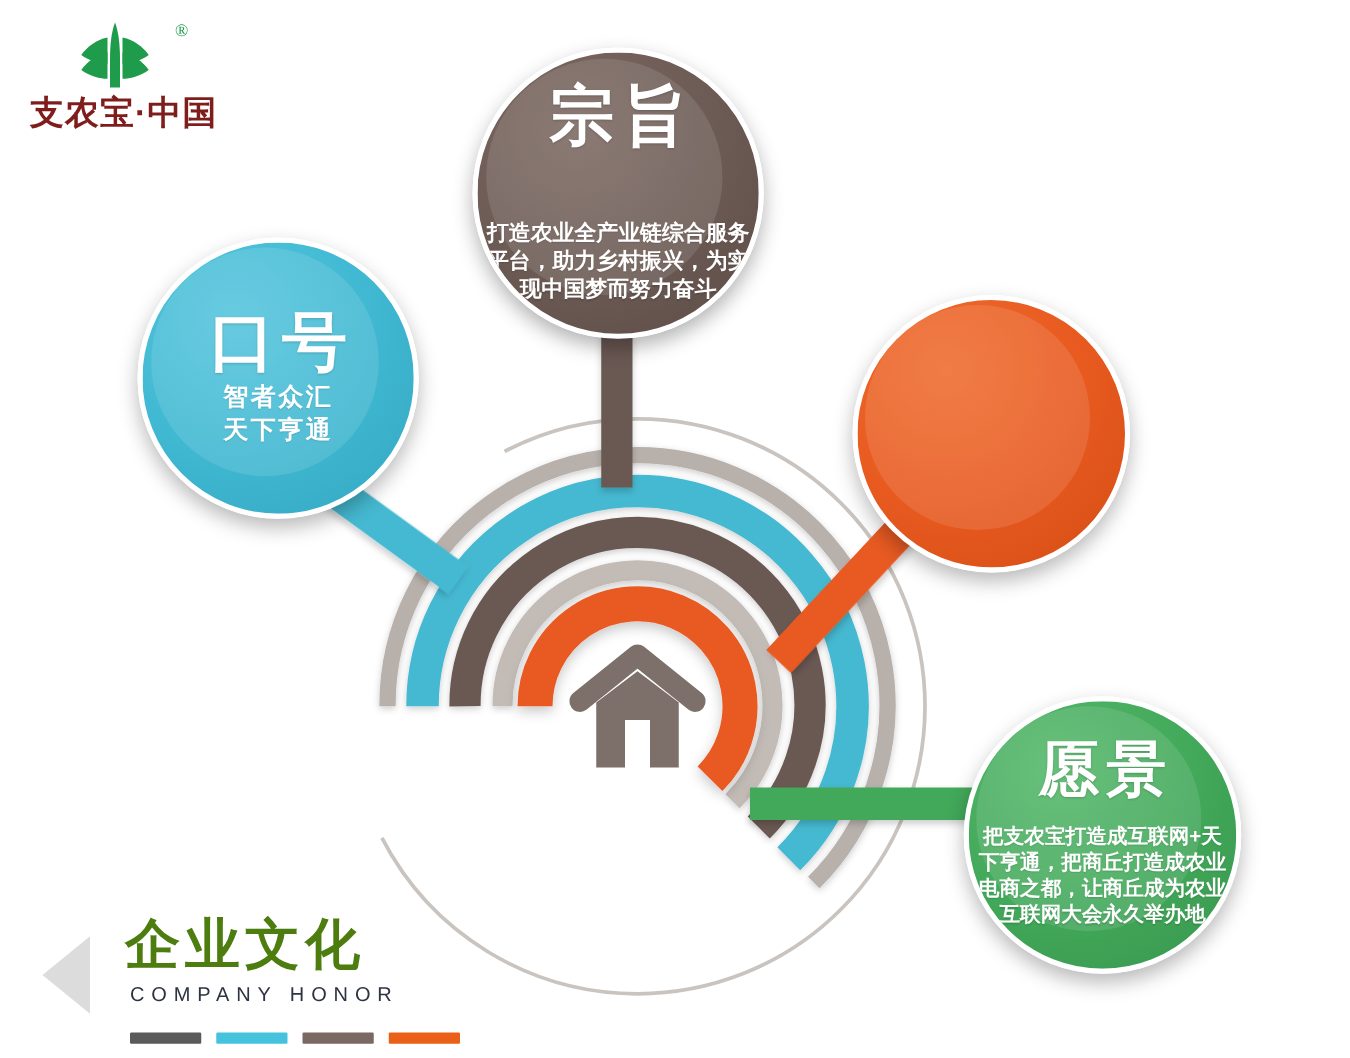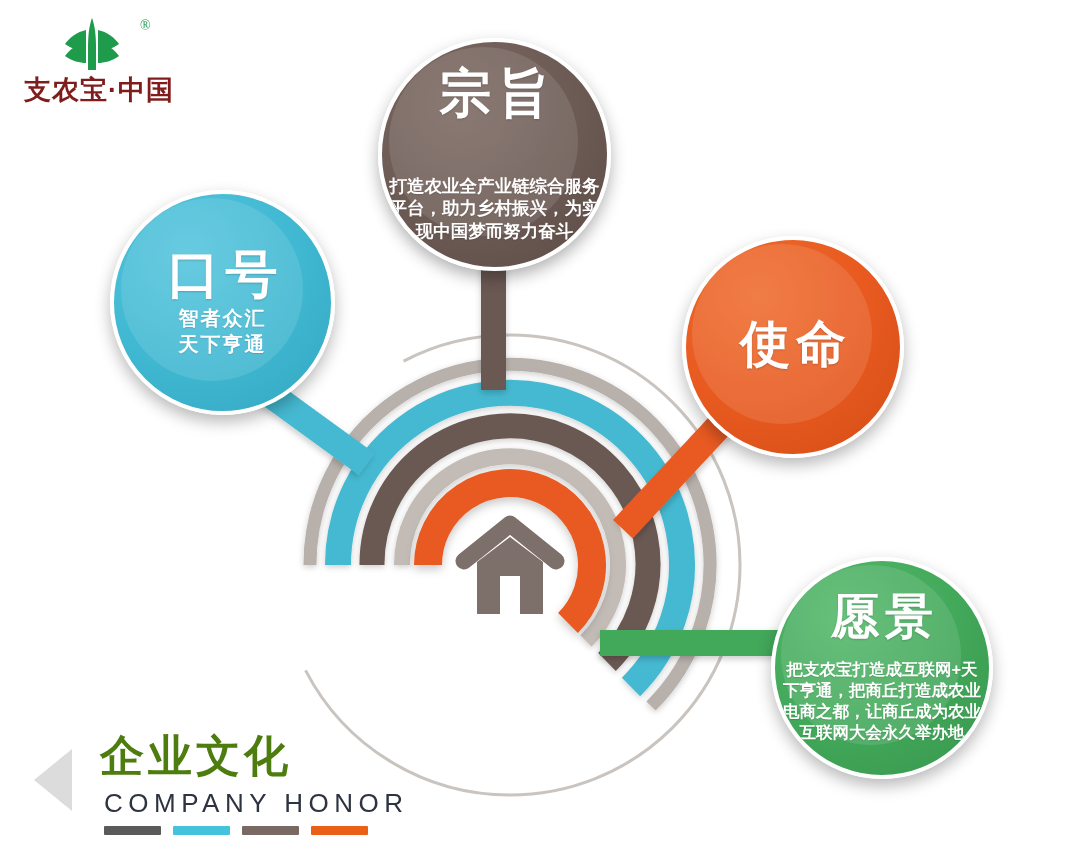--- a/index.html
+++ b/index.html
@@ -166,21 +166,21 @@
     font-weight: bold;
     color: #4d7c0f;
     letter-spacing: 4px;
     line-height: 1.12;
     white-space: nowrap;
   }
   .footer-en {
     position: absolute;
     left: 70px;
     top: 57px;
-    font-size: 26px;
+    font-size: 16px;
     color: #2d3340;
     letter-spacing: 5.5px;
     white-space: nowrap;
   }
   .footer-swatches {
     position: absolute;
     left: 70px;
     top: 95px;
     display: flex;
     gap: 12px;
@@ -264,21 +264,20 @@
   </div>
 
   <div class="bubble" id="bubble-slogan">
     <div class="gloss"></div>
     <div class="btitle">口号</div>
     <div class="bbody">智者众汇<br>天下亨通</div>
   </div>
 
   <div class="bubble" id="bubble-mission">
     <div class="gloss"></div>
-    <div class="btitle">使命</div>
   </div>
 
   <div class="bubble" id="bubble-vision">
     <div class="gloss"></div>
     <div class="btitle">愿景</div>
     <div class="bbody">把支农宝打造成互联网+天下亨通，把商丘打造成农业电商之都，让商丘成为农业互联网大会永久举办地</div>
   </div>
 
   <div class="footer-title">
     <div class="footer-arrow"></div>

